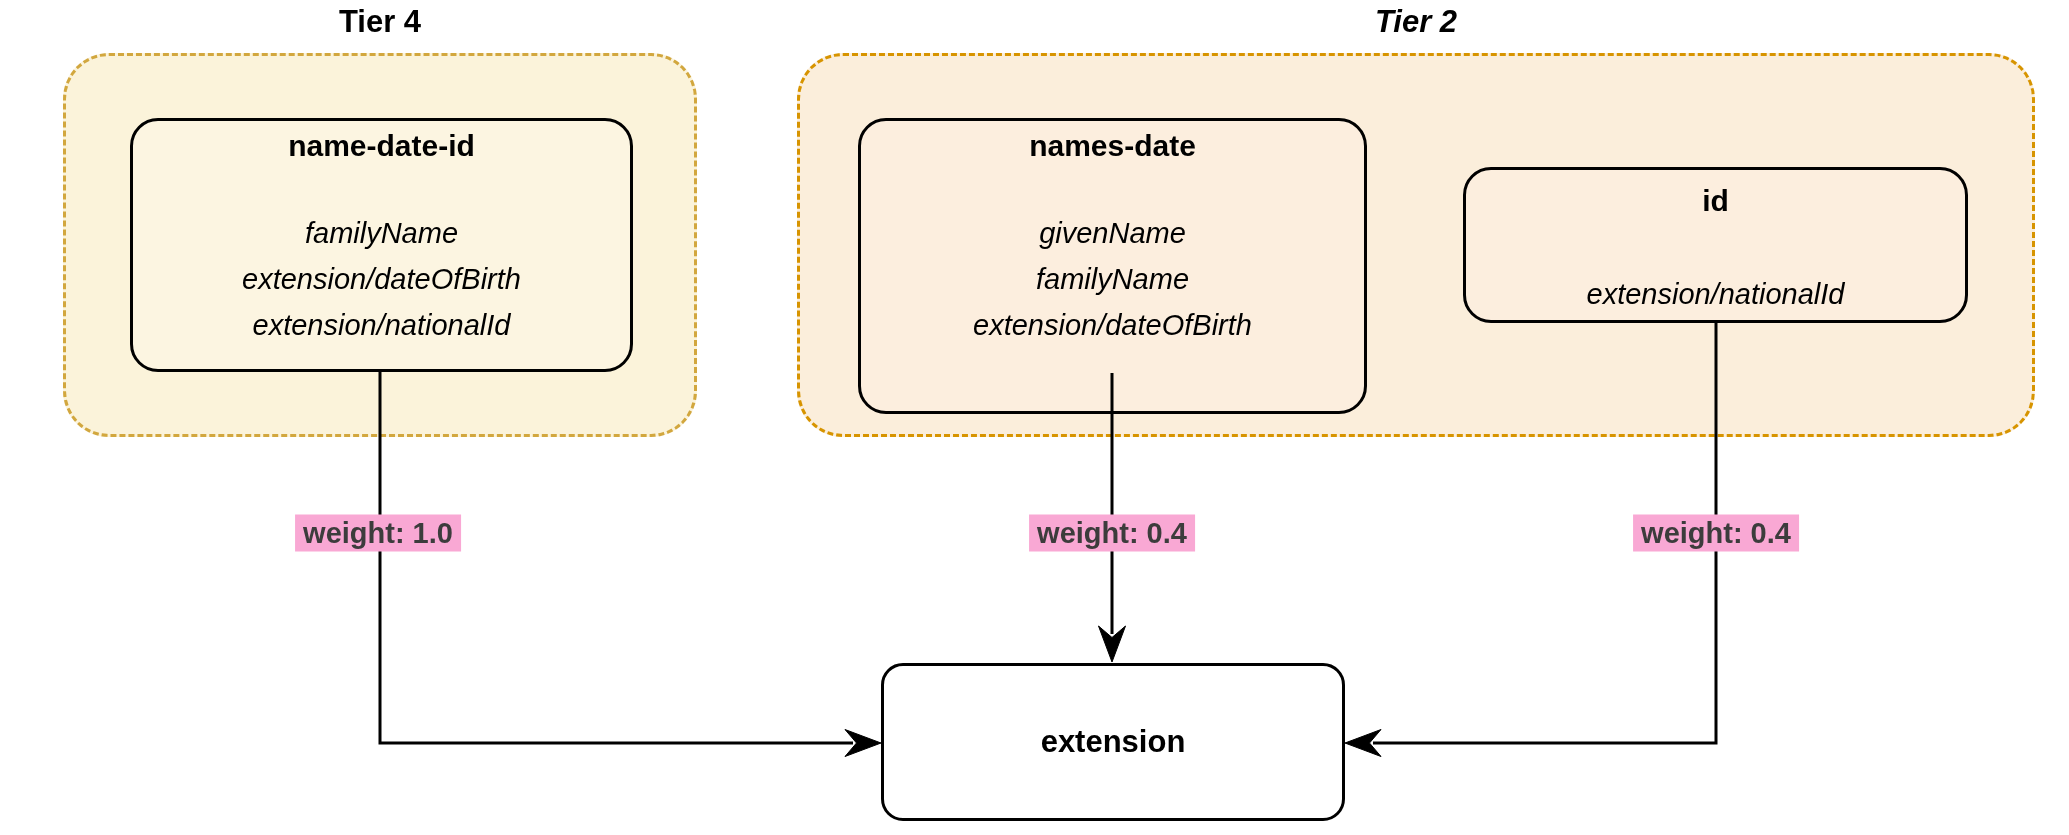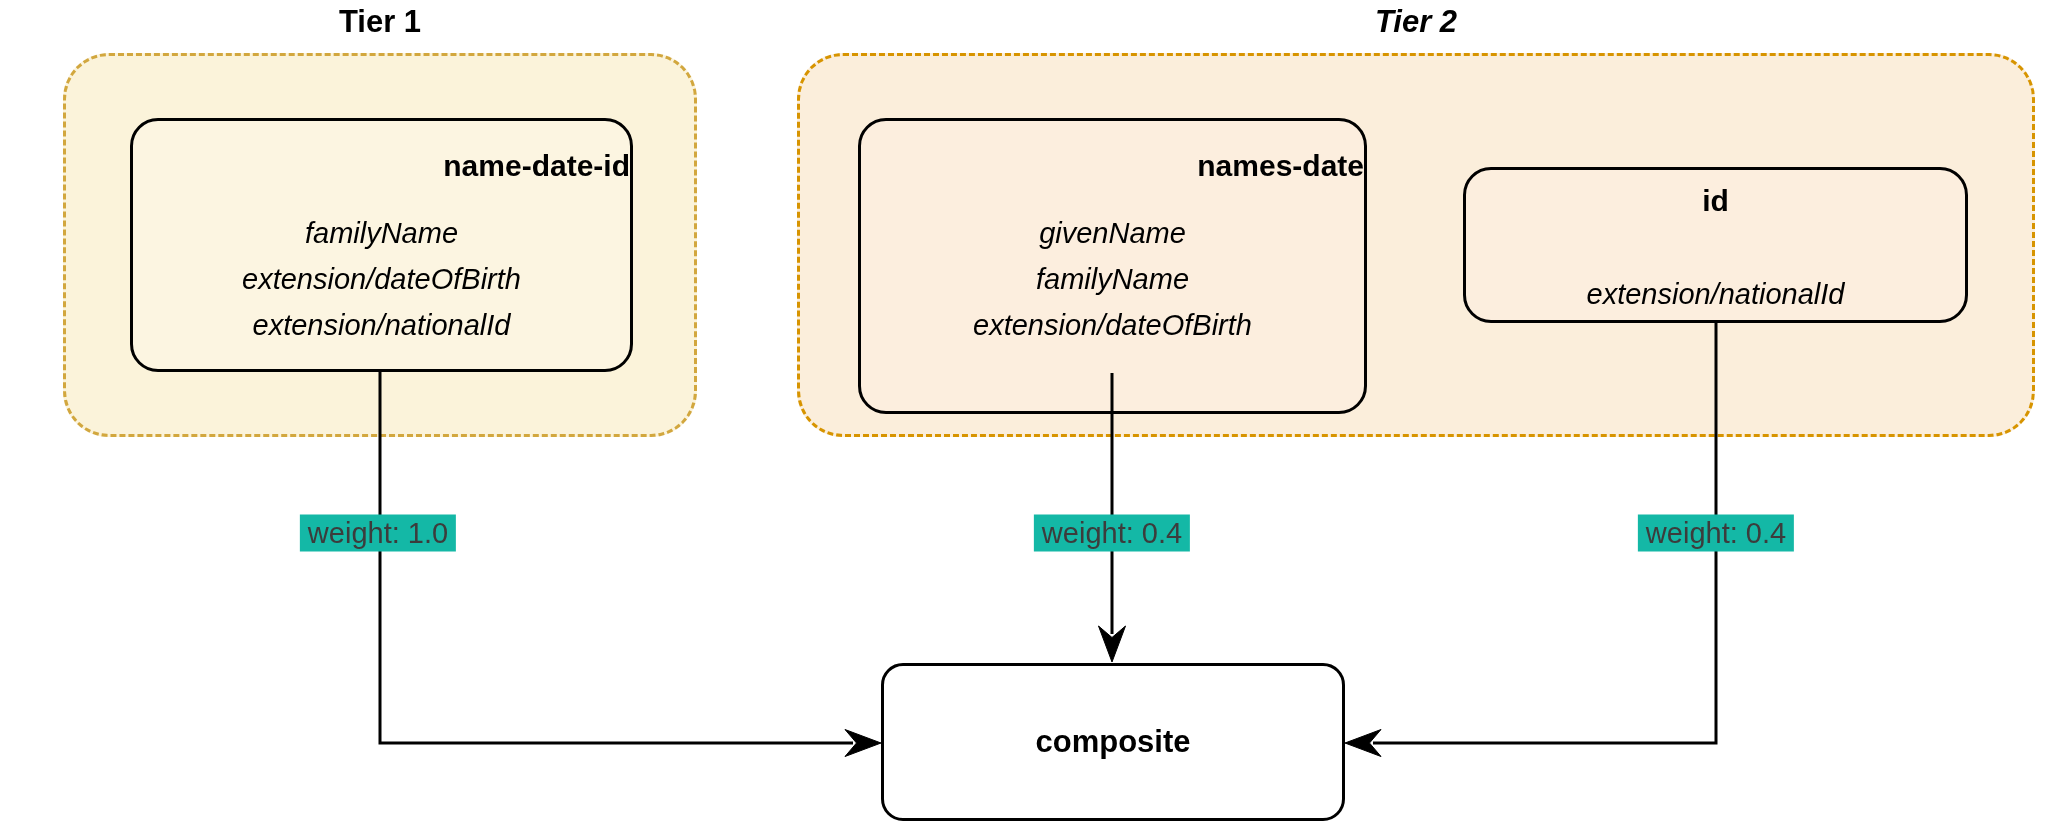--- a/index.html
+++ b/index.html
@@ -59,23 +59,23 @@
   }
   .node.n-ndi{
     left:130px;top:118px;width:503px;height:254px;
     background:var(--node-fill-tier1,#fcf5e1);
   }
   .node.n-nd{
     left:858px;top:118px;width:509px;height:296px;
     background:var(--node-fill-tier2,#fceede);
   }
   .node.n-ndi .node-title,
-  .node.n-nd .node-title{margin-top:28px;text-align:right;}
+  .node.n-nd .node-title{margin-top:8px;}
   .node.n-ndi .node-attrs,
-  .node.n-nd .node-attrs{margin-top:27px;}
+  .node.n-nd .node-attrs{margin-top:47px;}
   .node.n-id{
     left:1463px;top:167px;width:505px;height:156px;
     background:var(--node-fill-tier2,#fceede);
   }
   .node.n-id .node-title{margin-top:14px;}
   .node.n-id .node-attrs{margin-top:53px;}
   .node.n-comp{
     left:881px;top:663px;width:464px;height:158px;
     background:var(--composite-fill,#ffffff);
     border-radius:22px;
@@ -95,37 +95,38 @@
     stroke-width:3;
   }
   svg.edges .arrowhead{
     fill:var(--edge-color,#000);
     stroke:var(--edge-color,#000);
     stroke-width:1;
   }
   .edge-label{
     position:absolute;
     transform:translate(-50%,-50%);
-    background:#14b8a6;
+    background:#f9a8d4;
     padding:2px 8px;
     font-size:29px;
     color:var(--label-color,#3c3c3c);
     white-space:nowrap;
     z-index:4;
+    font-weight:bold;
   }
   .edge-label.l1{left:378px;top:533px;}
   .edge-label.l2{left:1112px;top:533px;}
   .edge-label.l3{left:1716px;top:533px;}
 </style>
 </head>
 <body>
 
 <div class="canvas">
 
-  <div class="tier-label t1">Tier 1</div>
+  <div class="tier-label t1">Tier 4</div>
   <div class="tier-label t2">Tier 2</div>
 
   <div class="group tier1"></div>
   <div class="group tier2"></div>
 
   <div class="node n-ndi">
     <div class="node-title">name-date-id</div>
     <div class="node-attrs">
       <div>familyName</div>
       <div>extension/dateOfBirth</div>
@@ -143,21 +144,21 @@
   </div>
 
   <div class="node n-id">
     <div class="node-title">id</div>
     <div class="node-attrs">
       <div>extension/nationalId</div>
     </div>
   </div>
 
   <div class="node n-comp">
-    <div class="node-title">composite</div>
+    <div class="node-title">extension</div>
   </div>
 
   <svg class="edges" viewBox="0 0 2069 835" aria-hidden="true">
 
     <path class="edge-line" d="M 380 372 L 380 743 L 853 743"></path>
     <path class="arrowhead" d="M 881 743 L 845 729.5 L 856.5 743 L 845 756.5 Z"></path>
 
     <path class="edge-line" d="M 1112 373 L 1112 634"></path>
     <path class="arrowhead" d="M 1112 662 L 1098.5 626 L 1112 637.5 L 1125.5 626 Z"></path>
 

